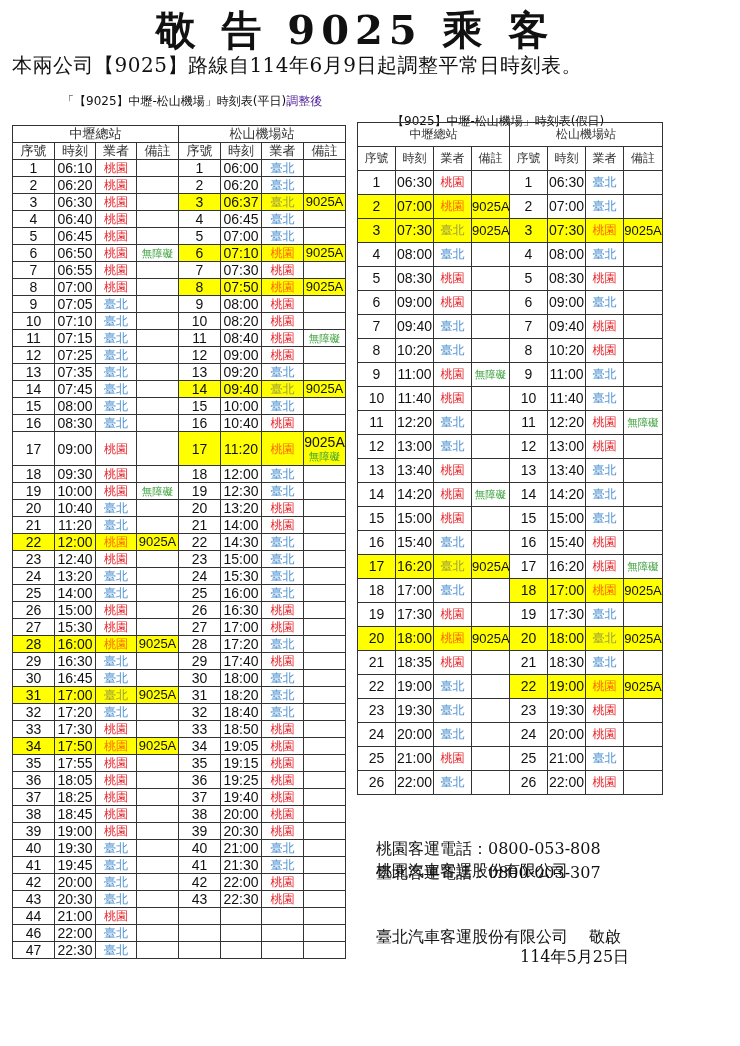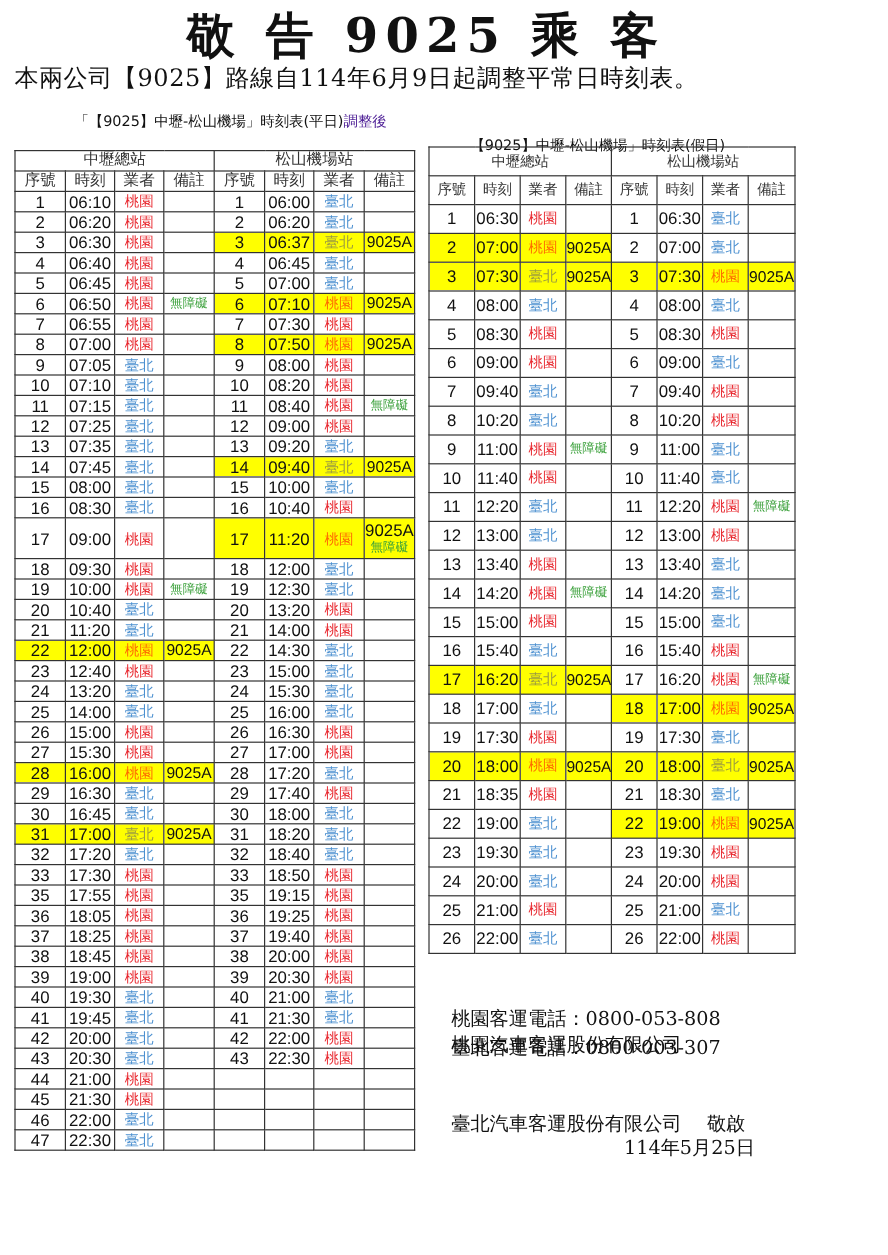--- a/index.html
+++ b/index.html
@@ -394,20 +394,30 @@
         <td>33</td>
         <td>17:30</td>
         <td class="op ty">桃園</td>
         <td></td>
         <td>33</td>
         <td>18:50</td>
         <td class="op ty">桃園</td>
         <td></td>
       </tr>
       <tr>
+        <td class="hl">34</td>
+        <td class="hl">17:50</td>
+        <td class="op ty hl">桃園</td>
+        <td class="note-a hl">9025A</td>
+        <td>34</td>
+        <td>19:05</td>
+        <td class="op ty">桃園</td>
+        <td></td>
+      </tr>
+      <tr>
         <td>35</td>
         <td>17:55</td>
         <td class="op ty">桃園</td>
         <td></td>
         <td>35</td>
         <td>19:15</td>
         <td class="op ty">桃園</td>
         <td></td>
       </tr>
       <tr>
@@ -486,30 +496,20 @@
         <td class="op tp">臺北</td>
         <td></td>
         <td>43</td>
         <td>22:30</td>
         <td class="op ty">桃園</td>
         <td></td>
       </tr>
       <tr>
         <td>44</td>
         <td>21:00</td>
-        <td class="op ty">桃園</td>
-        <td></td>
-        <td></td>
-        <td></td>
-        <td></td>
-        <td></td>
-      </tr>
-      <tr>
-        <td>45</td>
-        <td>21:30</td>
         <td class="op ty">桃園</td>
         <td></td>
         <td></td>
         <td></td>
         <td></td>
         <td></td>
       </tr>
       <tr>
         <td>46</td>
         <td>22:00</td>

